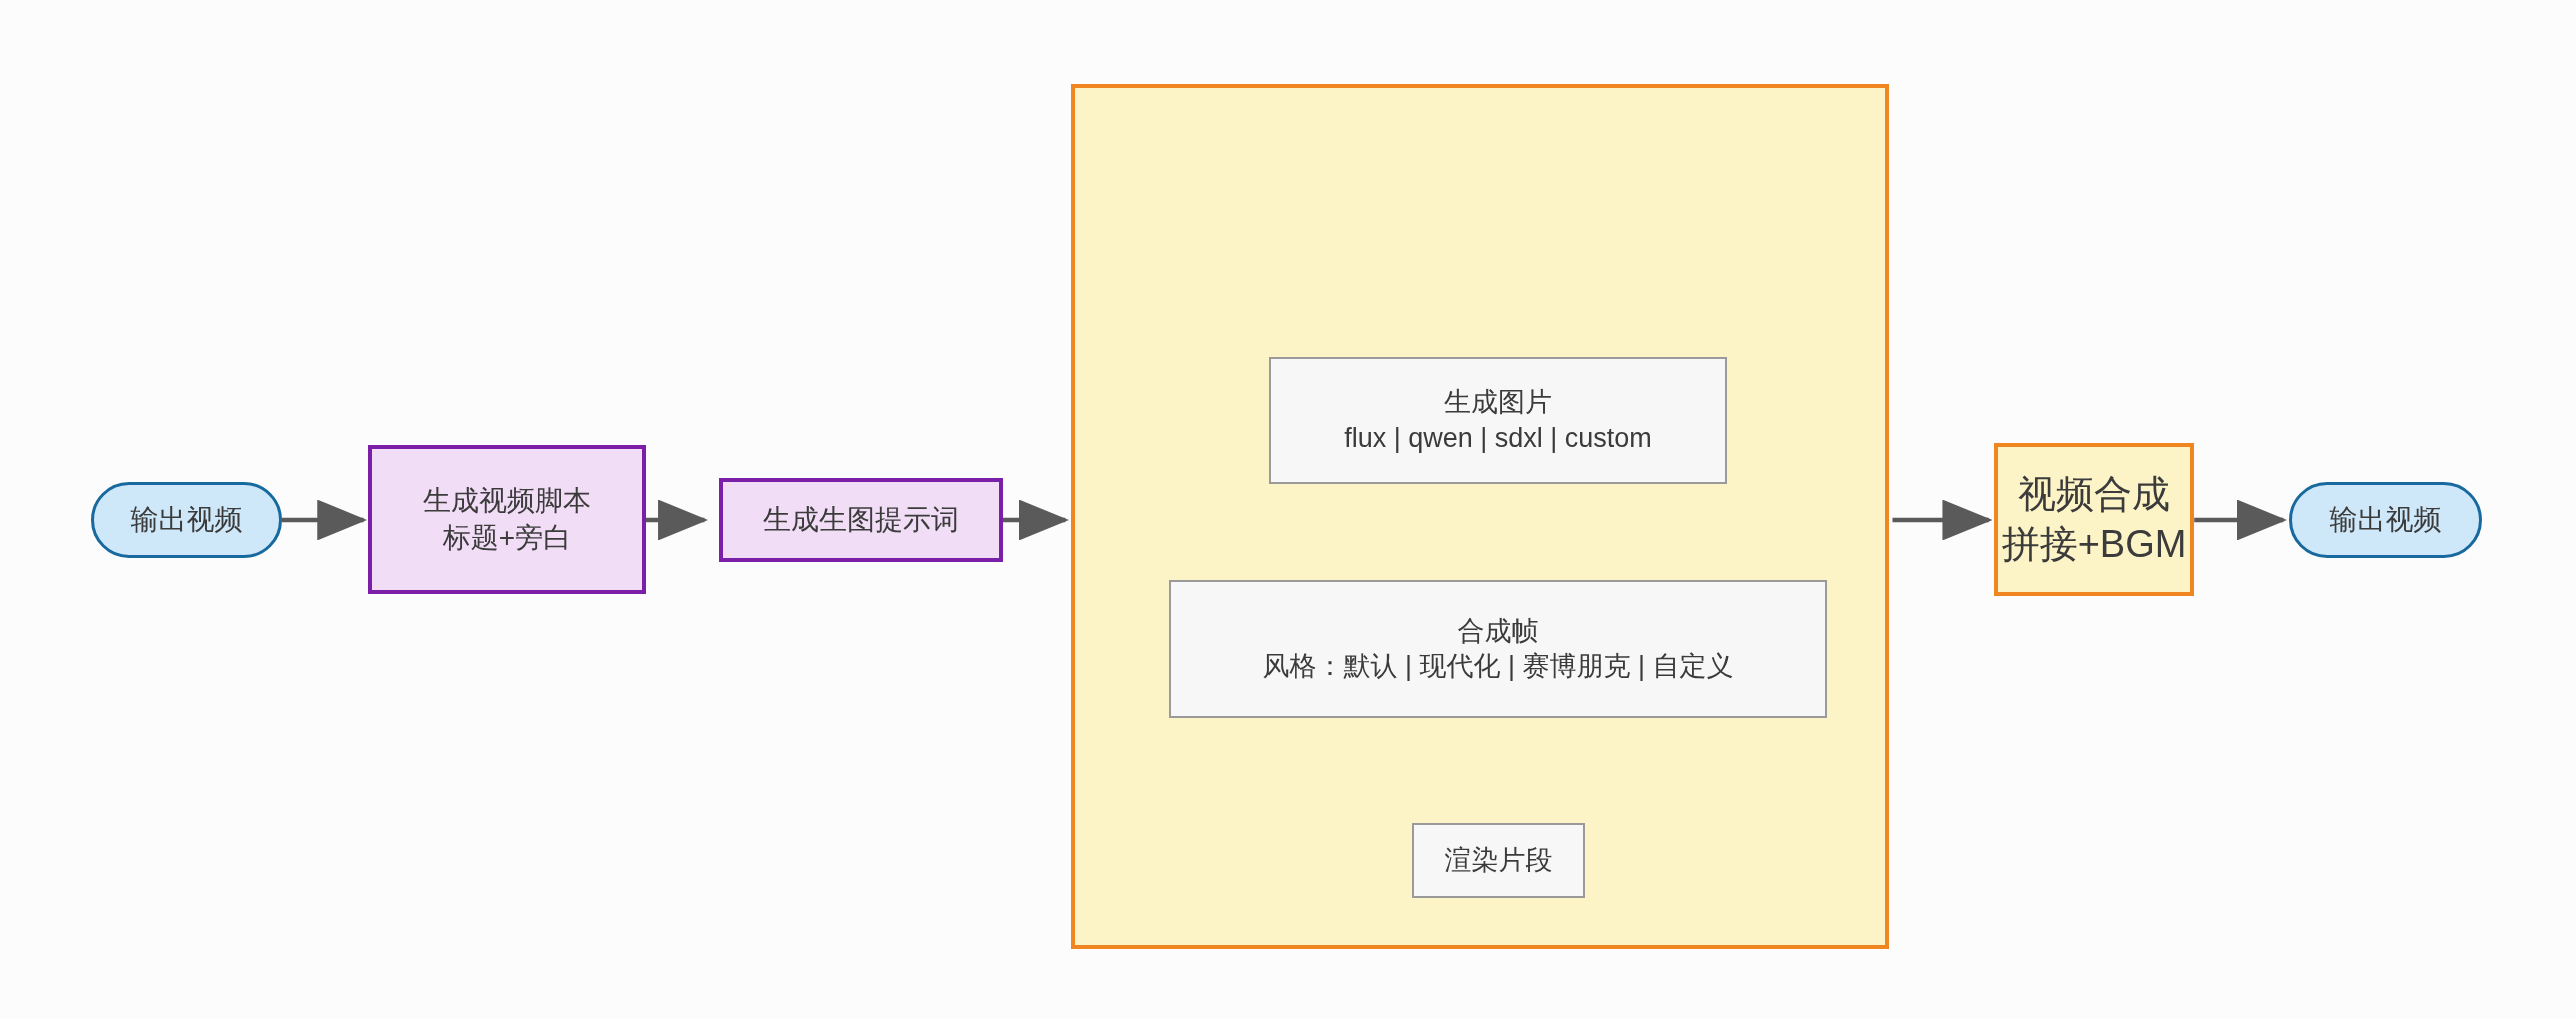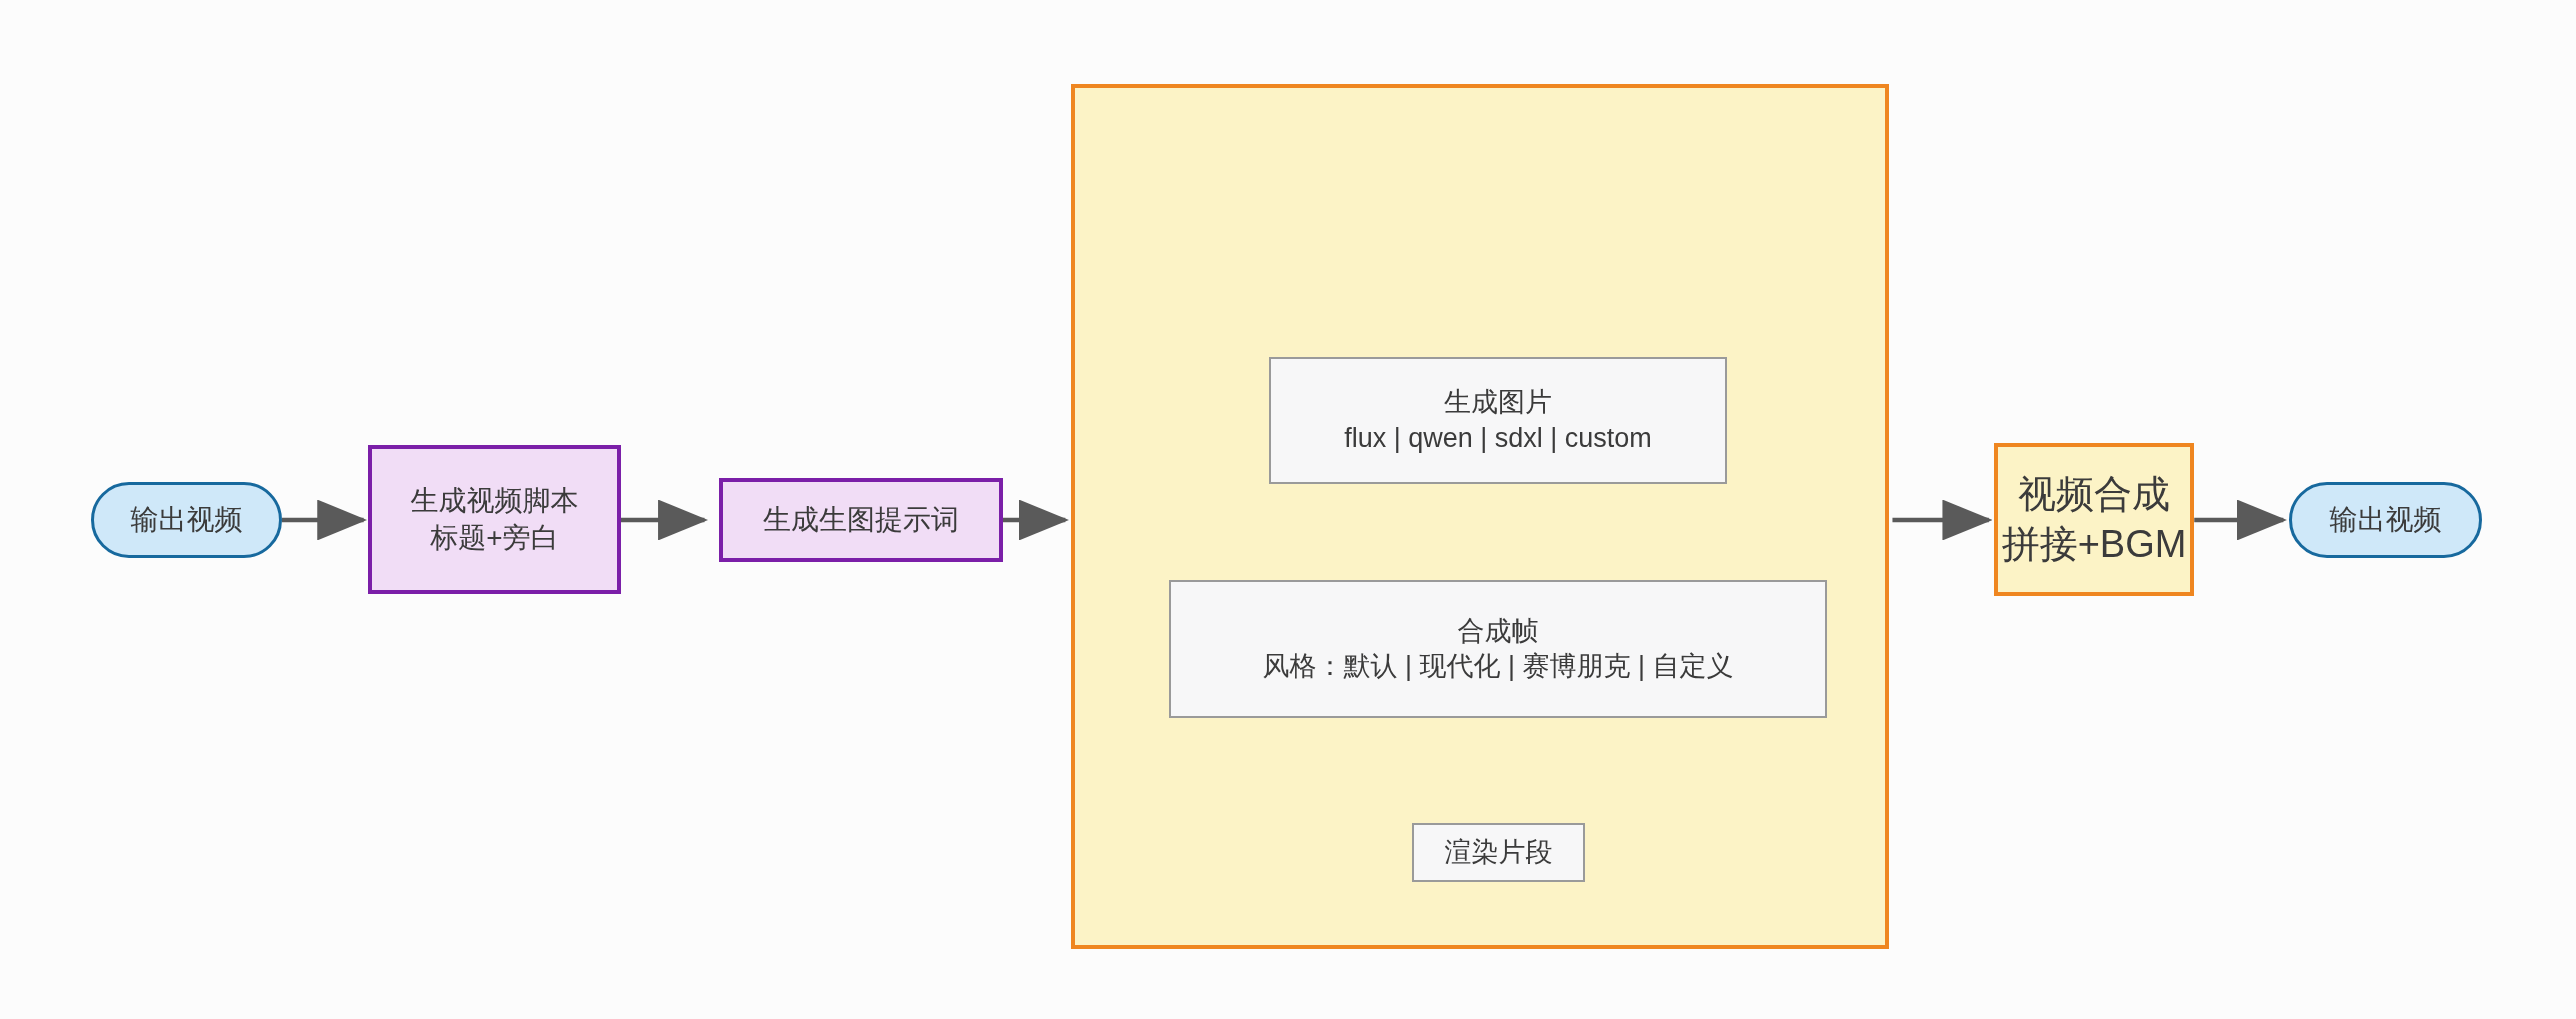--- a/index.html
+++ b/index.html
@@ -109,41 +109,41 @@
 
     <line x1="2414" y1="572" x2="2512" y2="572" stroke="#5a5a5a" stroke-width="5" marker-end="url(#ah)"></line>
   </svg>
 
   <div class="subgraph" style="left:1071px; top:84px; width:818px; height:865px;"></div>
 
   <div class="node stadium" style="left:91px; top:482px; width:191px; height:76px;">
     <span class="line1">输出视频</span>
   </div>
 
-  <div class="node purple" style="left:368px; top:445px; width:253px; height:149px;">
+  <div class="node purple" style="left:368px; top:445px; width:278px; height:149px;">
     <span class="line1">生成视频脚本</span>
     <span class="line2">标题+旁白</span>
   </div>
 
   <div class="node purple" style="left:719px; top:478px; width:284px; height:84px;">
     <span class="line1">生成生图提示词</span>
   </div>
 
 
   <div class="node plain" style="left:1269px; top:357px; width:458px; height:127px;">
     <span class="line1">生成图片</span>
     <span class="line2">flux | qwen | sdxl | custom</span>
   </div>
 
   <div class="node plain" style="left:1169px; top:580px; width:658px; height:138px;">
     <span class="line1">合成帧</span>
     <span class="line2">风格：默认 | 现代化 | 赛博朋克 | 自定义</span>
   </div>
 
-  <div class="node plain" style="left:1412px; top:823px; width:173px; height:59px;">
+  <div class="node plain" style="left:1412px; top:823px; width:173px; height:75px;">
     <span class="line1">渲染片段</span>
   </div>
 
   <div class="node orange" style="left:1994px; top:443px; width:200px; height:153px;">
     <span class="line1">视频合成</span>
     <span class="line2">拼接+BGM</span>
   </div>
 
   <div class="node stadium" style="left:2289px; top:482px; width:193px; height:76px;">
     <span class="line1">输出视频</span>

